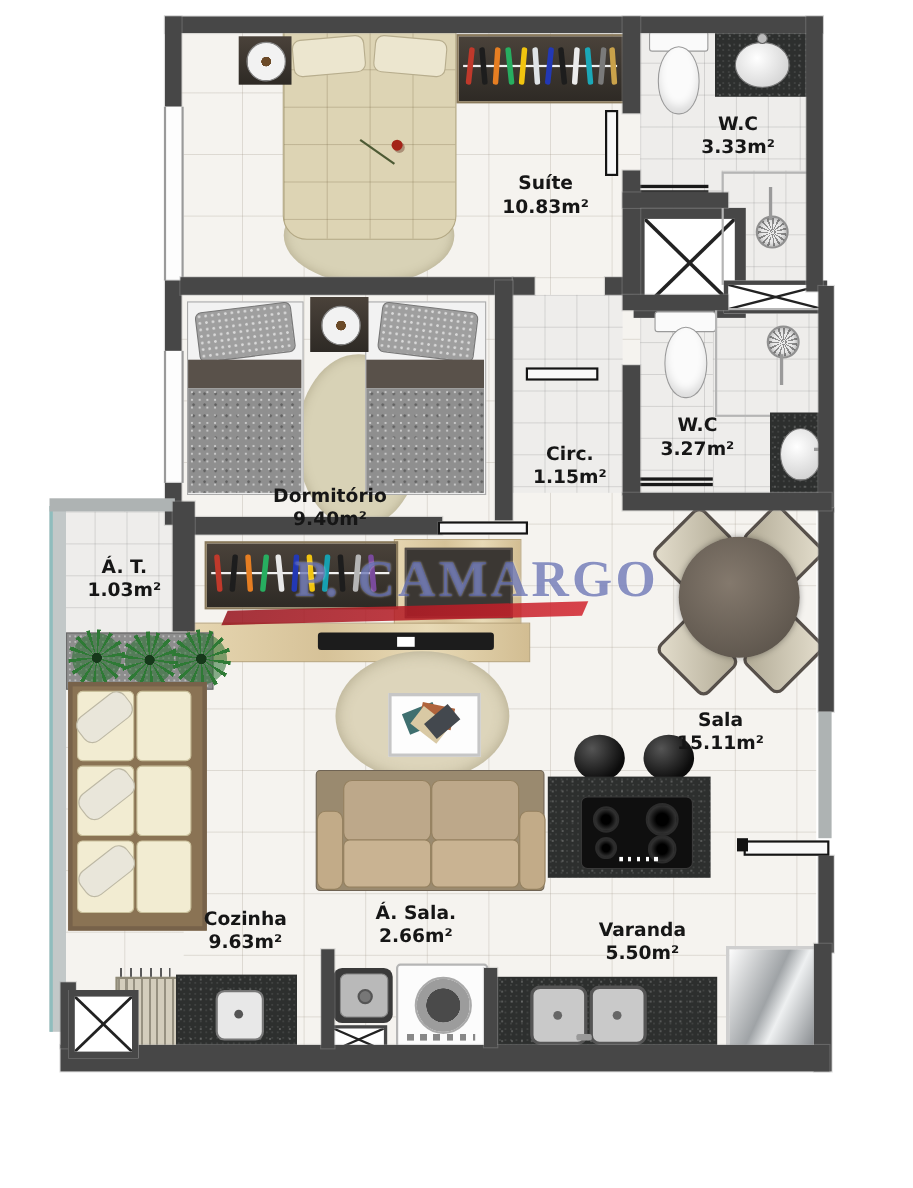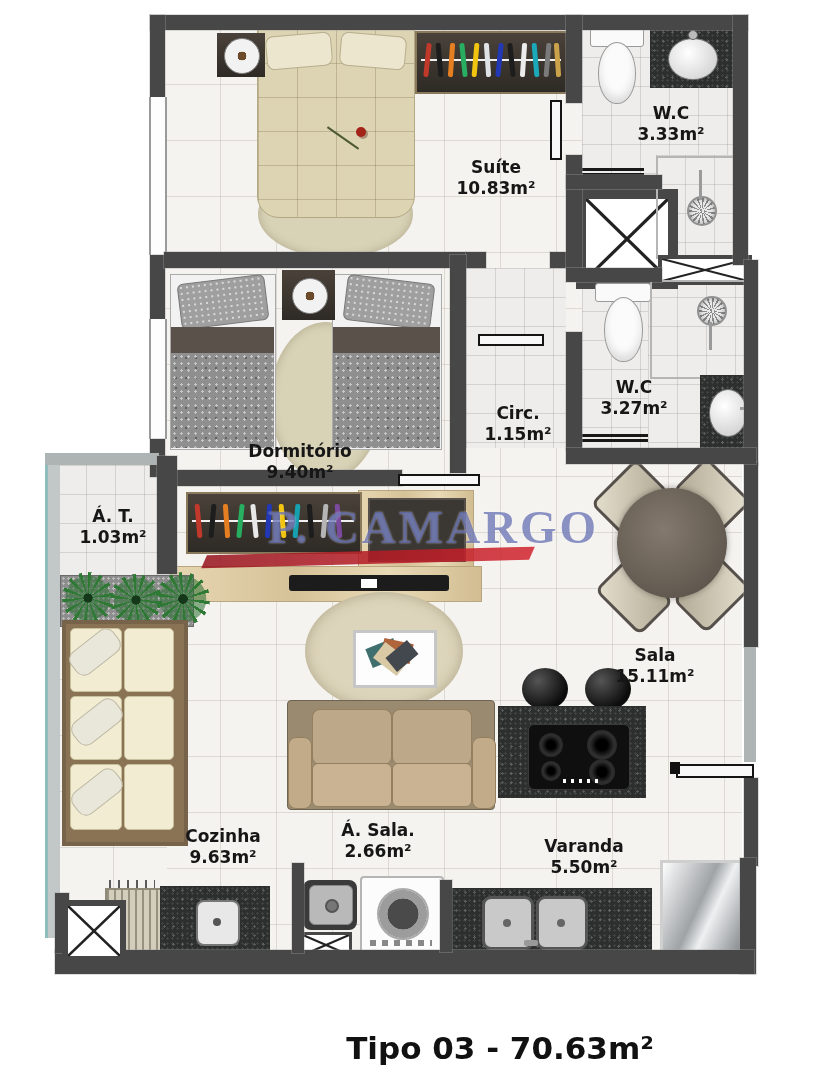--- a/index.html
+++ b/index.html
@@ -337,15 +337,14 @@
     <div class="l2">2.66m²</div>
   </div>
   <div class="abs lbl" style="left:584px;top:857px;">
     <div>Varanda</div>
     <div class="l2">5.50m²</div>
   </div>
 
   <div class="abs" id="wmark-bar"></div>
   <div class="abs" id="wmark">P. CAMARGO</div>
 
-  <div class="abs" id="title">Tipo 03 - 70.63m²</div>
 
 </div>
 
 </body></html>

